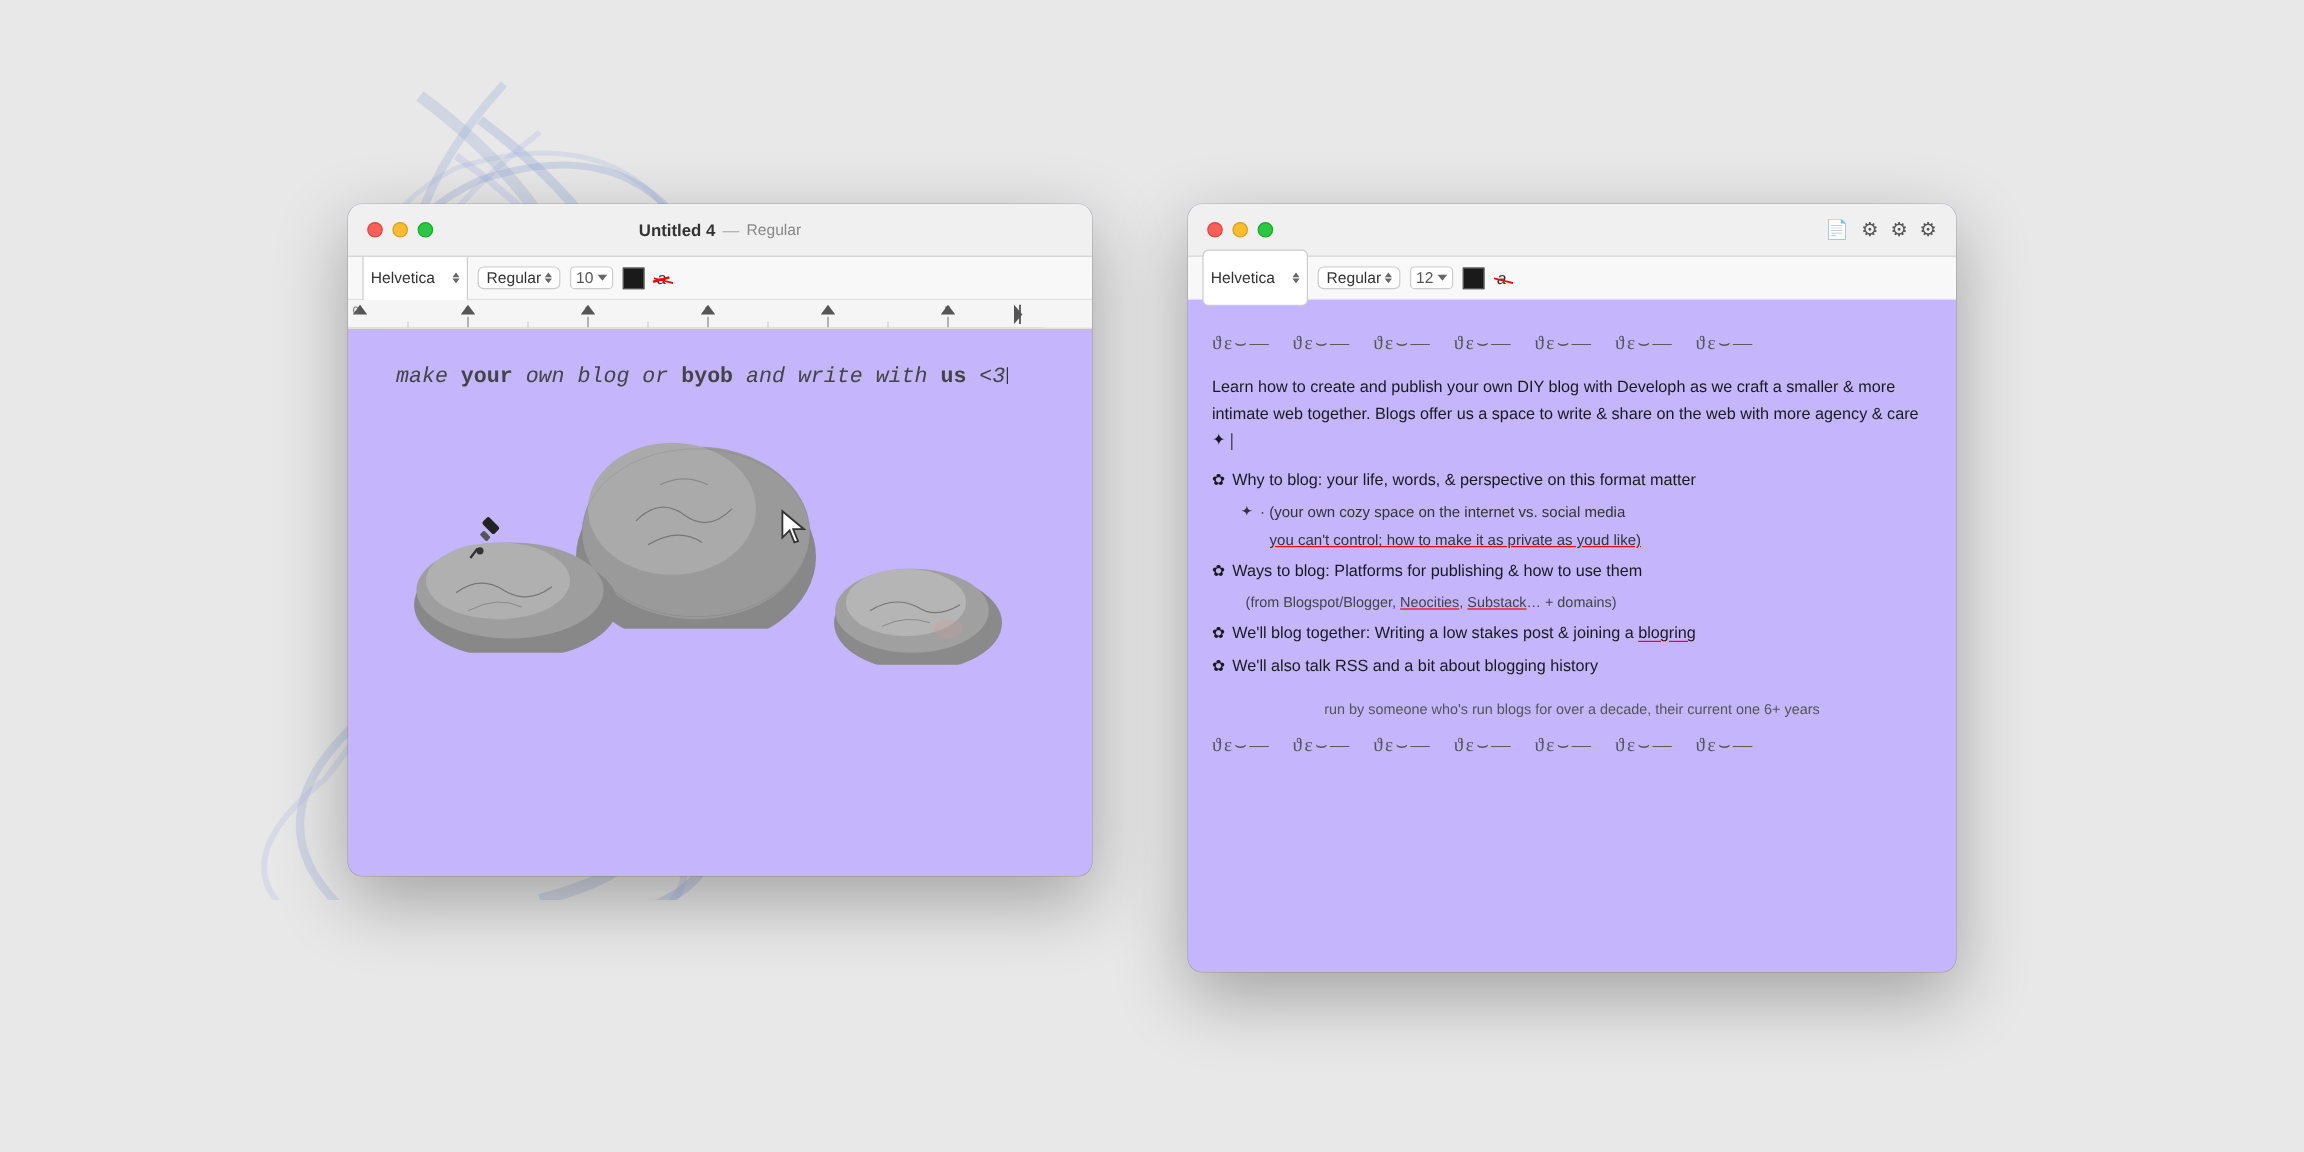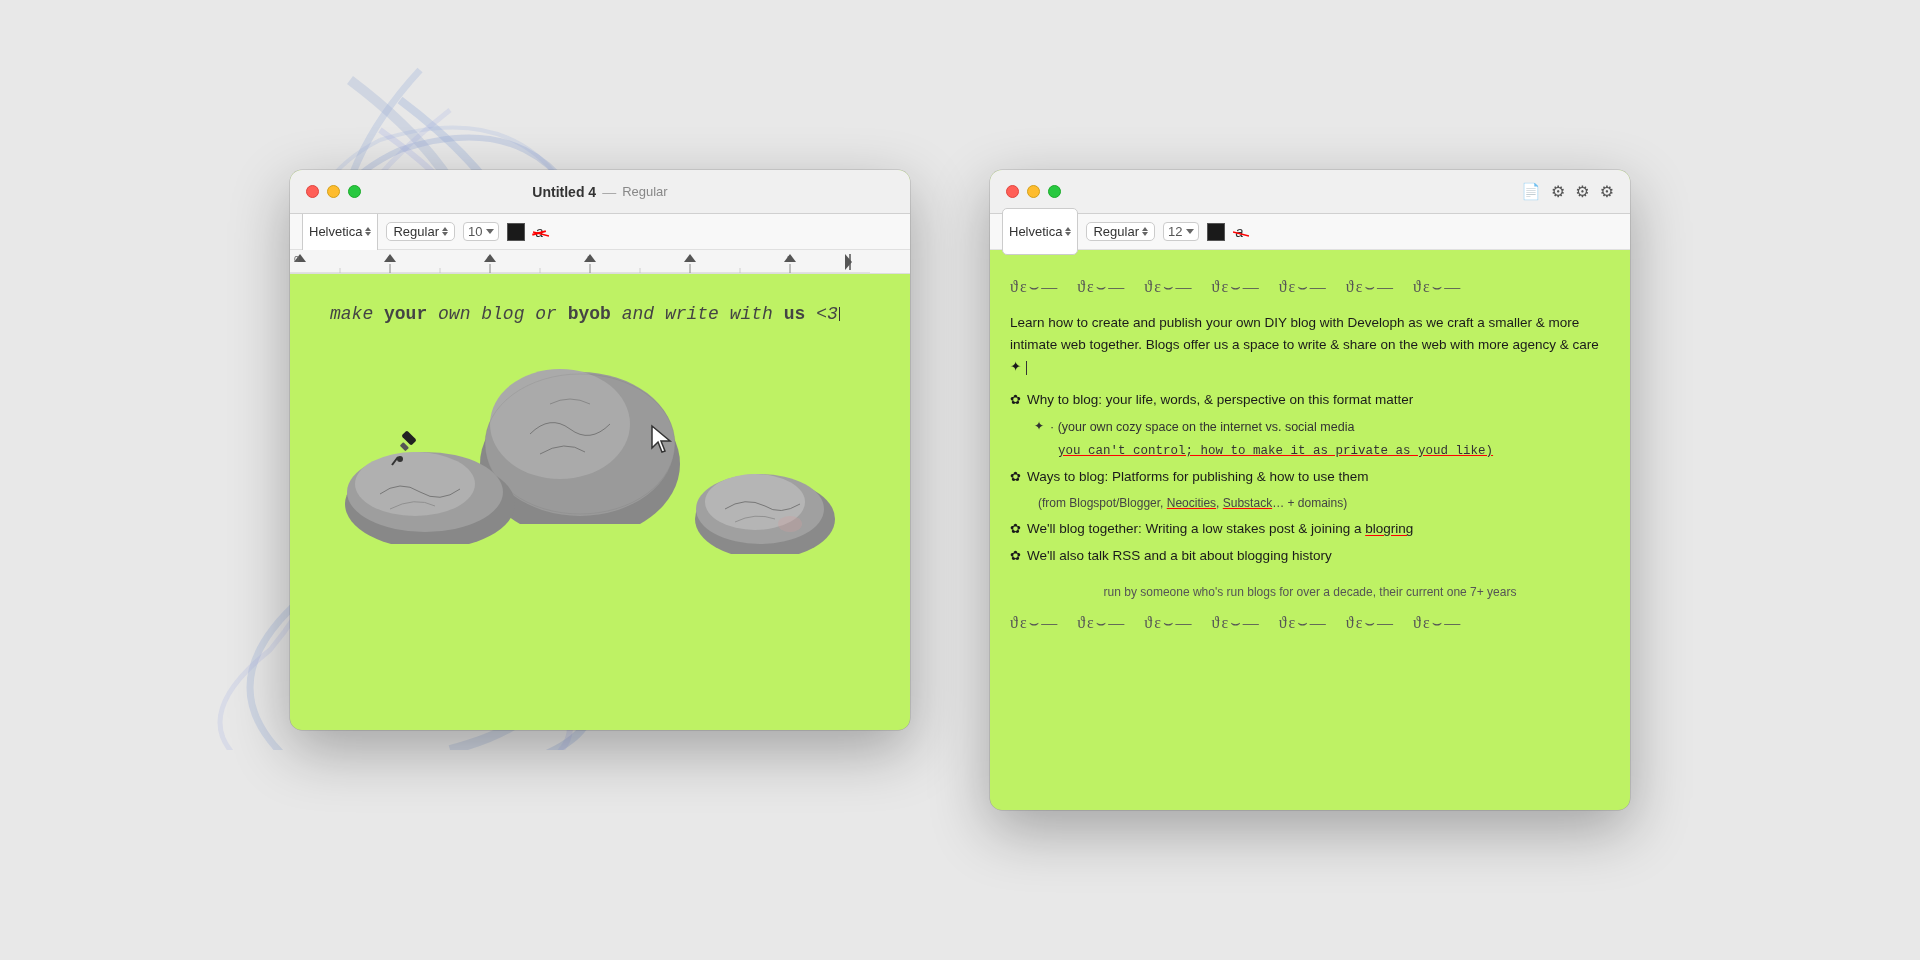--- a/index.html
+++ b/index.html
@@ -29,21 +29,21 @@
       display: flex;
       gap: 80px;
       align-items: flex-start;
       position: relative;
       z-index: 1;
       padding-top: 20px;
     }
 
     
     .mac-window {
-      background: #bef264;
+      background: #c4b5fd;
       border-radius: 12px;
       box-shadow: 0 20px 60px rgba(0,0,0,0.3), 0 0 0 0.5px rgba(0,0,0,0.2);
       overflow: hidden;
       position: relative;
     }
 
     .window-left {
       width: 620px;
       min-height: 560px;
     }
@@ -331,21 +331,21 @@
     .footer-note {
       margin: 16px 0 8px 0;
       font-size: 12px;
       color: #555;
       text-align: center;
     }
 
     .font-dropdown {
       display: flex;
       align-items: center;
-      gap: 3px;
+      gap: 15px;
       border: 1px solid #ccc;
       border-radius: 5px;
       padding: 15px 6px;
       background: white;
       font-size: 13px;
       color: #333;
     }
 
     .style-dropdown {
       display: flex;
@@ -602,21 +602,21 @@
 
         <div class="bullet-item">
           <span class="bullet-star">✿</span>
           <span class="bullet-text">Why to blog: your life, words, &amp; perspective on this format matter</span>
         </div>
         <div class="sub-item">
           <span class="sub-bullet">✦</span>
           <span>· (your own cozy space on the internet vs. social media</span>
         </div>
         <div class="sub-sub-item">
-          <span style="text-decoration: underline; text-decoration-color: red; text-underline-offset: 1px; font-family: Liberation Mono, monospace;">you can't control; how to make it as private as youd like)</span>
+          <span style="text-decoration: underline; text-decoration-color: red; text-underline-offset: 1px;">you can't control; how to make it as private as youd like)</span>
         </div>
 
         <div class="bullet-item">
           <span class="bullet-star">✿</span>
           <span class="bullet-text">Ways to blog: Platforms for publishing &amp; how to use them</span>
         </div>
         <div class="paren-note">
           <span>(from Blogspot/Blogger, <span style="text-decoration:underline; text-decoration-color:red;">Neocities</span>, <span style="text-decoration:underline; text-decoration-color:red;">Substack</span>… + domains)</span>
         </div>
 
@@ -625,20 +625,20 @@
           <span class="bullet-text">We'll blog together: Writing a low stakes post &amp; joining a <span class="link-underline">blogring</span></span>
         </div>
 
         <div class="bullet-item">
           <span class="bullet-star">✿</span>
           <span class="bullet-text">We'll also talk RSS and a bit about blogging history</span>
         </div>
 
       </div>
 
-      <div class="footer-note">run by someone who's run blogs for over a decade, their current one 7+ years</div>
+      <div class="footer-note">run by someone who's run blogs for over a decade, their current one 6+ years</div>
 
       <div class="ornament-line" style="font-family: serif; font-size:16px; color:#555; letter-spacing:2px; margin-top:6px;">
         ϑε⌣— &nbsp; ϑε⌣— &nbsp; ϑε⌣— &nbsp; ϑε⌣— &nbsp; ϑε⌣— &nbsp; ϑε⌣— &nbsp; ϑε⌣—
       </div>
     </div>
   </div>
 </div>
 
 </body></html>

